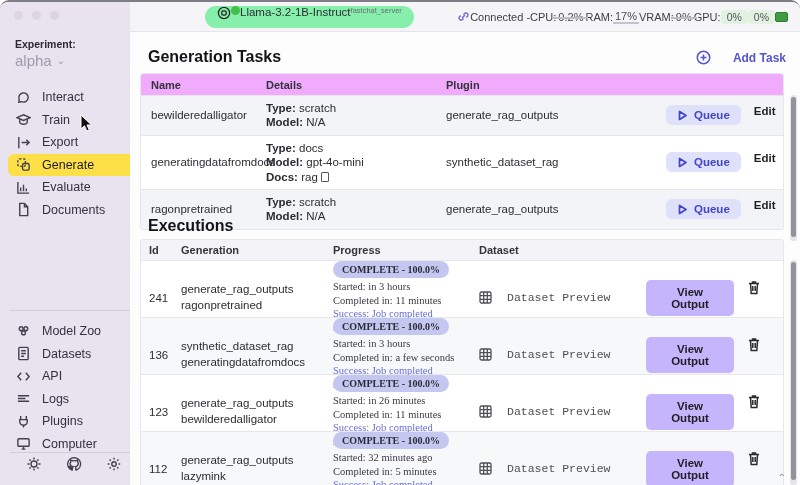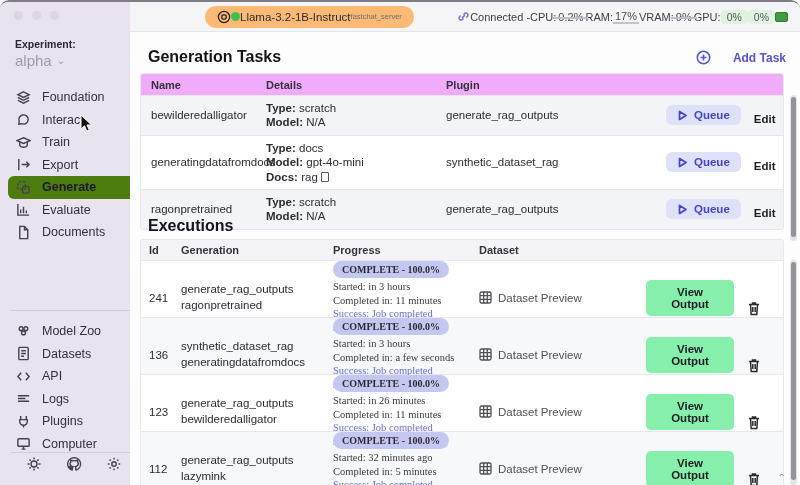--- a/index.html
+++ b/index.html
@@ -11,31 +11,31 @@
   .sidebar { position:absolute; left:0; top:0; bottom:0; width:148px; background:#e9e2ef; }
   .traffic { position:absolute; top:9px; left:14px; display:flex; gap:9px; }
   .traffic span { width:9px; height:9px; border-radius:50%; background:#dcd5e2; display:block; }
   .exp-label { position:absolute; top:36px; left:15px; font-size:10.5px; font-weight:bold; color:#2d2834; }
   .exp-select { position:absolute; top:50px; left:15px; font-size:15px; color:#a09aaa; display:flex; align-items:center; gap:5px; cursor:default; }
   .exp-select .chev { font-size:10px; color:#a09aaa; }
   .nav { position:absolute; top:84px; left:8px; right:8px; }
   .nav-item { display:flex; align-items:center; gap:11px; height:22.5px; padding:0 8px; border-radius:6px;
               font-size:12.5px; color:#352f40; }
   .nav-item svg { width:15px; height:15px; stroke:#45404f; stroke-width:1.5; fill:none; flex:0 0 15px; }
-  .nav-item.selected { background:#4d7c0f; font-weight:bold; color:#1d1926; }
+  .nav-item.selected { background:#fde047; font-weight:normal; color:#1d1926; }
   .nav-tools { position:absolute; top:318px; left:8px; right:8px; }
   .side-sep-top { position:absolute; top:308px; left:10px; right:10px; border-top:1px solid #d3cbdb; }
   .side-sep-bot { position:absolute; top:450px; left:10px; right:10px; border-top:1px solid #d3cbdb; }
   .side-footer { position:absolute; bottom:6px; left:0; right:0; height:30px; display:flex; justify-content:space-around; align-items:center; padding:0 14px; }
   .side-footer svg { width:16px; height:16px; stroke:#45404f; stroke-width:1.4; fill:none; }
 
   
   .topbar { position:absolute; left:130px; top:0; right:0; height:30px; background:#f5f5f8; border-bottom:1px solid #e4e4e9;
             display:flex; align-items:center; }
-  .model-pill { margin-left:75px; height:22px; background:#fdba74; border-radius:11px; display:flex; align-items:center; padding:0 12px; }
+  .model-pill { margin-left:75px; height:22px; background:#86efac; border-radius:11px; display:flex; align-items:flex-start; padding:0 12px; }
   .model-pill svg { width:14px; height:14px; }
   .status-dot { width:9px; height:9px; border-radius:50%; }
   .model-name { font-size:11.5px; color:#2e2e35; }
   .engine-badge { font-size:7.5px; color:#6d6d76; }
   .conn { margin-left:auto; margin-right:12px; display:flex; align-items:center; font-size:11px; color:#3e3e47;text-align:right; }
   .conn svg { width:13px; height:13px; stroke:#7b6fd4; stroke-width:1.6; fill:none; }
   .meter-mid { position:relative; padding:0 2px; color:#4a4a52; }
   .meter-mid::after { content:""; position:absolute; left:-3px; right:-3px; top:55%; height:1.5px; background:#bdbdc7; }
   .meter-und { padding:0 2px; color:#4a4a52; border-bottom:2px solid #c2c2d0; }
   .gpu-chip { background:#e1f2e0; color:#55555e; border-radius:4px; padding:1px 6px; font-size:10.5px; }
@@ -52,44 +52,44 @@
   .gt-table { top:41px; }
   .grid-gt { display:grid; grid-template-columns:115px 180px 230px 1fr; align-items:center; }
   .thead { background:#f0abfc; height:21px; font-size:11px; font-weight:bold; color:#33333b; }
   .thead > div { padding-left:10px; }
   .gt-row { border-top:1px solid #e6e6eb; font-size:11.5px; color:#2c2c33; }
   .gt-row.alt { background:#f3f4f7; }
   .gt-row .cell { padding:5px 0 5px 10px; }
   .detail-line { line-height:1.25; }
   .detail-line b { font-weight:bold; }
   .doc-mini { display:inline-block; width:8px; height:10px; border:1px solid #55555e; border-radius:1px; vertical-align:-1px; margin-left:3px; }
-  .row-actions { display:flex; align-items:flex-end; justify-content:flex-end; gap:13px; padding-right:22px; }
+  .row-actions { display:flex; align-items:flex-start; justify-content:flex-end; gap:13px; padding-right:22px; }
   .queue-btn { display:flex; align-items:center; gap:6px; background:#dfe0f9; color:#4145c8; border:none; border-radius:6px;
                padding:4px 11px; font-size:11.5px; font-weight:bold; font-family:inherit; cursor:pointer; }
   .queue-btn svg { width:11px; height:11px; stroke:#4145c8; stroke-width:1.7; fill:none; }
   .edit-btn { background:none; border:none; font-size:11.5px; font-weight:bold; color:#1e1e24; font-family:inherit; cursor:pointer; }
   .trash-btn { background:none; border:none; cursor:pointer; padding:0; display:flex; }
   .trash-btn svg { width:14px; height:15px; stroke:#2a2a30; stroke-width:1.5; fill:none; }
 
   .ex-title { position:absolute; left:18px; top:185px; }
   .ex-table { top:207px; border-bottom:none; border-radius:3px 3px 0 0; }
   .grid-ex { display:grid; grid-template-columns:32px 152px 146px 175px 1fr; align-items:center; }
   .thead-ex { background:#f4f4f8; height:20px; font-size:11px; font-weight:bold; color:#33333b; }
   .thead-ex > div { padding-left:8px; }
   .ex-row { border-top:1px solid #e8e8ec; font-size:11.5px; color:#2c2c33; height:57px; }
   .ex-row.alt { background:#f7f8fa; }
   .ex-row .cell { padding-left:8px; }
   .gen-cell div { line-height:1.35; }
   .prog-cell { font-size:10.5px; color:#3a3a42; line-height:1.3;font-family:Liberation Serif, serif; }
   .badge { display:inline-block; background:#c4c7f0; color:#2b2b36; font-weight:bold; font-size:10px;
            border-radius:9px; padding:2px 9px; margin-bottom:2px; }
   .success { color:#666cd6; }
-  .ds-preview { display:flex; align-items:center; gap:6px; color:#4f4f58; font-size:11.5px; cursor:pointer; }
+  .ds-preview { display:flex; align-items:center; gap:15px; color:#4f4f58; font-size:11.5px; cursor:pointer;font-family:Liberation Mono, monospace; }
   .ds-preview svg { width:13px; height:13px; stroke:#4f4f58; stroke-width:1.3; fill:none; }
-  .view-btn { background:#86efac; border:none; border-radius:5px; padding:6px 11px; font-size:11.5px; font-weight:bold;
+  .view-btn { background:#c4b5fd; border:none; border-radius:5px; padding:6px 11px; font-size:11.5px; font-weight:bold;
               color:#1e1e24; font-family:inherit; cursor:pointer; }
 
   
   .vscroll { position:absolute; width:7px; border-radius:4px; background:#e3e3e8; }
   .vthumb { position:absolute; left:1px; width:5px; border-radius:3px; background:#93939c; }
   .sb-gt { right:3px; top:63px; height:146px; }
   .sb-gt .vthumb { top:2px; height:140px; }
   .sb-ex { right:3px; top:228px; height:225px; }
   .sb-ex .vthumb { top:2px; height:218px; }
   .corner-chev { position:absolute; right:14px; bottom:2px; font-size:10px; color:#8a8a92; }
@@ -108,28 +108,20 @@
       <span></span>
       <span></span>
     </div>
     <div class="exp-label">Experiment:</div>
     <div class="exp-select">
       <span>alpha</span>
       <span class="chev">⌄</span>
     </div>
 
     <div class="nav">
-      <div class="nav-item">
-        <svg viewBox="0 0 16 16">
-            <path d="M8 2 14 5 8 8 2 5z"></path>
-            <path d="M2 8l6 3 6-3"></path>
-            <path d="M2 11l6 3 6-3"></path>
-          </svg>
-        <span>Foundation</span>
-      </div>
       <div class="nav-item">
         <svg viewBox="0 0 16 16">
             <path d="M13 8a5 5 0 1 0-9.6 2L3 13l3-.5A5 5 0 0 0 13 8z"></path>
           </svg>
         <span>Interact</span>
       </div>
       <div class="nav-item">
         <svg viewBox="0 0 16 16">
             <path d="M1 6 8 3l7 3-7 3z"></path>
             <path d="M4 7.5V11c0 1 2 2 4 2s4-1 4-2V7.5"></path>

